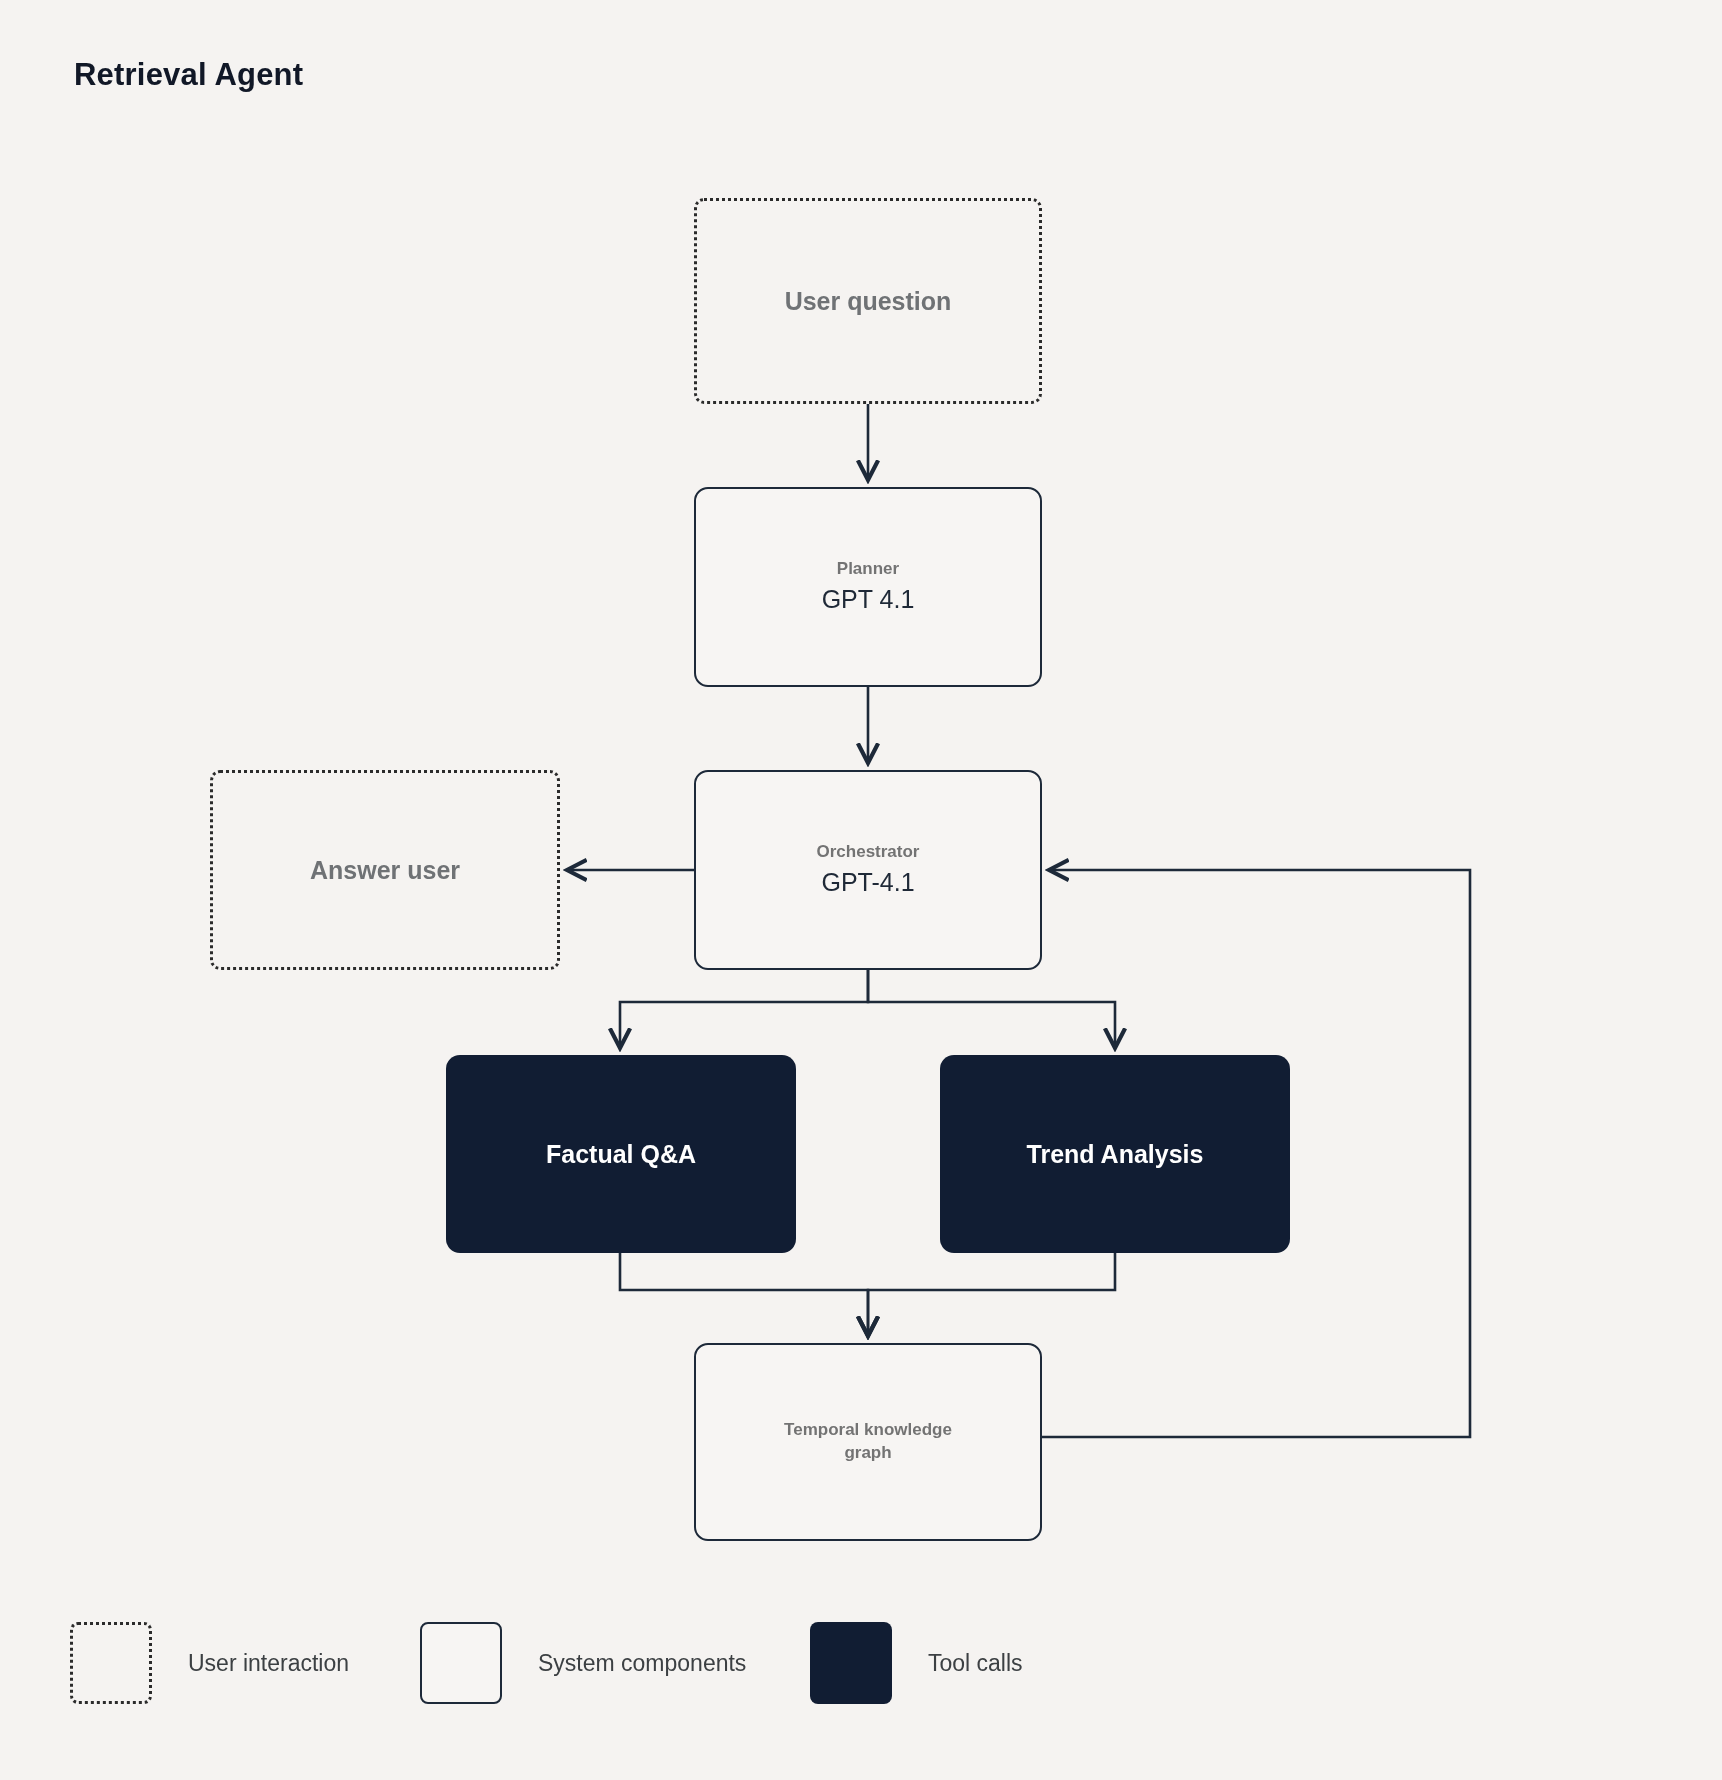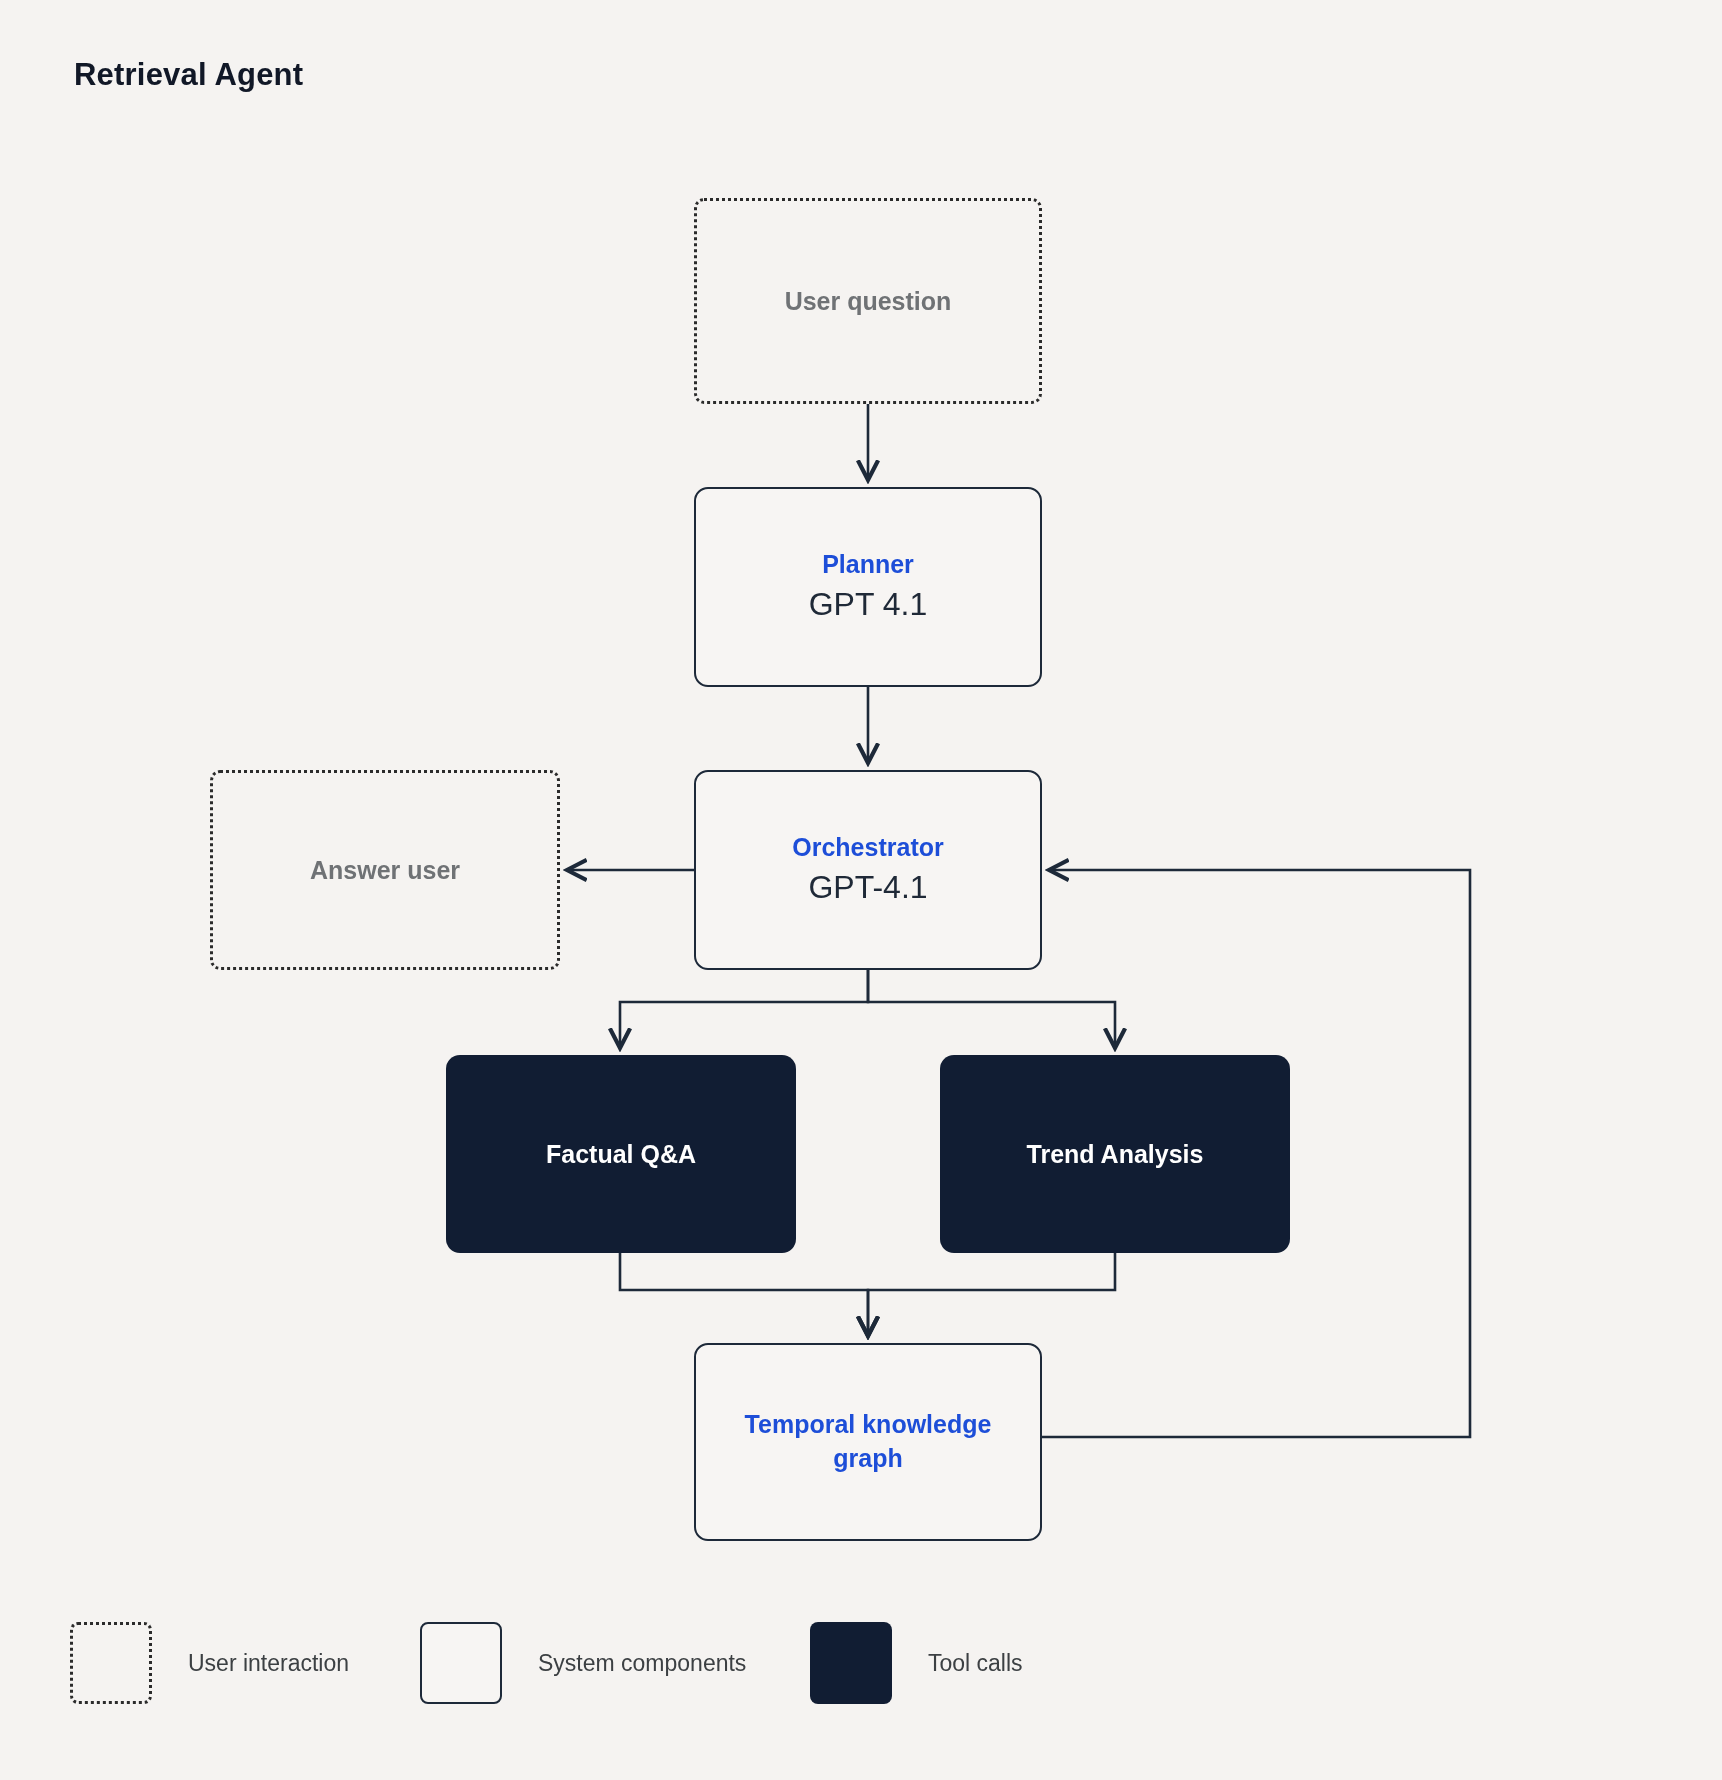--- a/index.html
+++ b/index.html
@@ -60,27 +60,27 @@
     color: #111827;
   }
   .node-dark {
     background: #111d33;
     border-radius: 14px;
     color: #ffffff;
     font-size: 25px;
     font-weight: bold;
   }
   .node-title {
+    font-size: 17px;
+    font-weight: bold;
+    line-height: 1.35;
+    color: #737373;
+  }
+  .node-sub {
     font-size: 25px;
-    font-weight: bold;
-    line-height: 1.35;
-    color: #1d4ed8;
-  }
-  .node-sub {
-    font-size: 32px;
     font-weight: normal;
     line-height: 1.35;
     color: #1f2937;
     margin-top: 2px;
   }
 
   
   #node-user-question { left: 694px; top: 198px; width: 348px; height: 206px; }
   #node-planner       { left: 694px; top: 487px; width: 348px; height: 200px; }
   #node-orchestrator  { left: 694px; top: 770px; width: 348px; height: 200px; }

